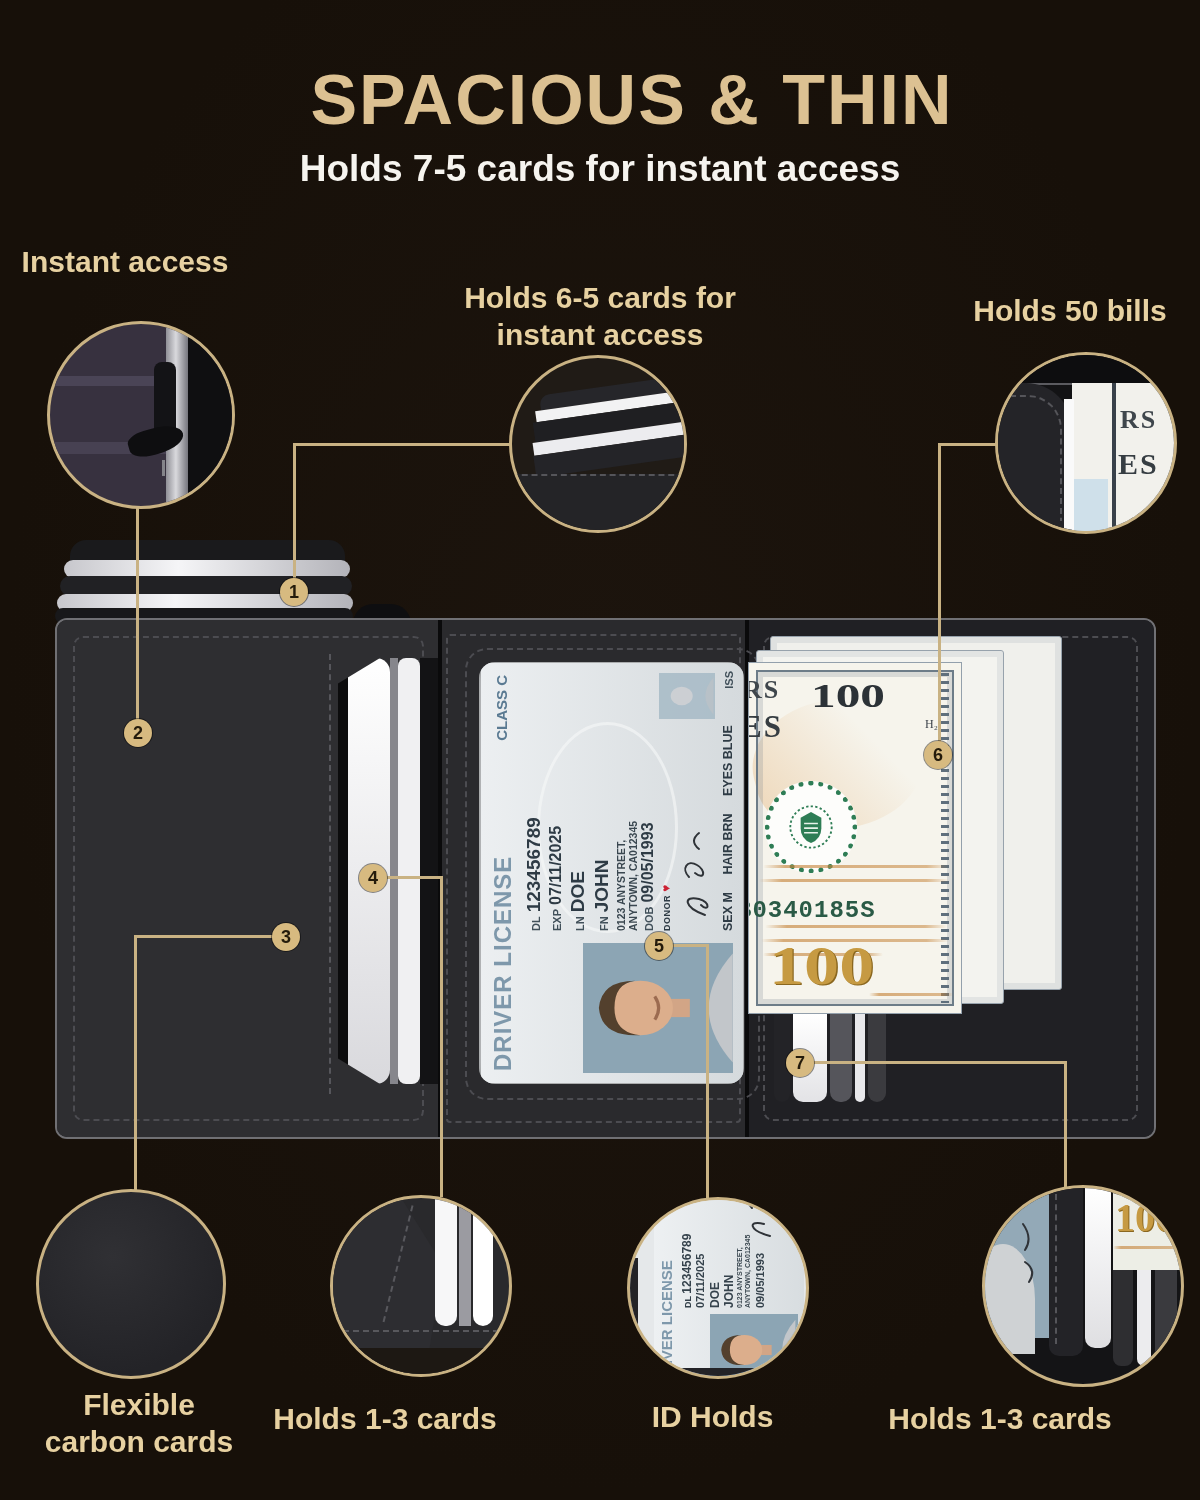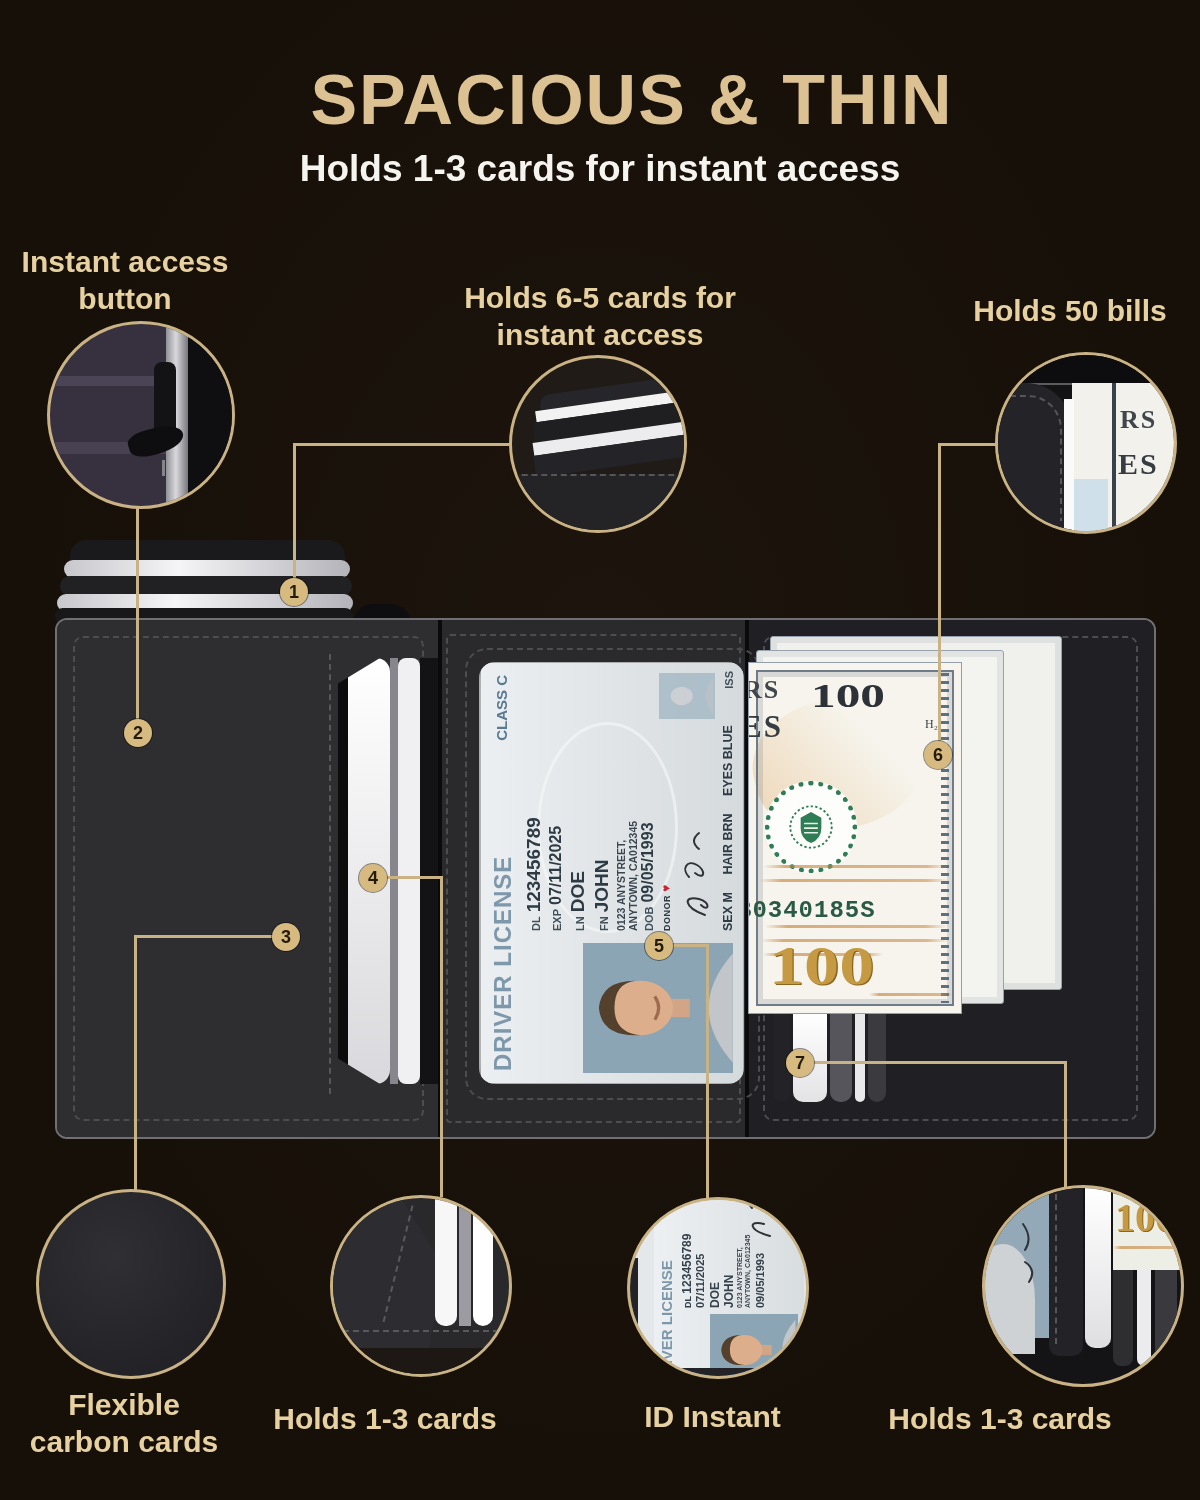--- a/index.html
+++ b/index.html
@@ -83,25 +83,24 @@
   
   .silver{background:linear-gradient(90deg,#c7c7cc,#f5f5f7 40%,#b3b3b9);}
   .script-ink{stroke:#2f3338;fill:none;stroke-width:2px;stroke-linecap:round;}
 </style>
 </head>
 <body>
 
 <div id="stage">
 
   <div class="abs title">SPACIOUS &amp; THIN</div>
-  <div class="abs subtitle">Holds 1-3 cards for instant access</div>
+  <div class="abs subtitle">Holds 7-5 cards for instant access</div>
 
   <div class="abs callout" style="left:5px;top:243px;width:240px;">
     <span>Instant access</span>
-    <span>button</span>
   </div>
   <div class="abs callout" style="left:415px;top:279px;width:370px;">
     <span>Holds 6-5 cards for</span>
     <span>instant access</span>
   </div>
   <div class="abs callout" style="left:930px;top:292px;width:280px;">
     <span>Holds 50 bills</span>
   </div>
 
   <div class="gline" style="left:293px;top:443px;width:217px;height:3px;"></div>
@@ -333,27 +332,27 @@
       <div style="position:absolute;left:2px;top:6px;font-family:'Liberation Serif',serif;font-weight:700;font-size:40px;color:#c69a42;text-shadow:1px 1px 0 #8a671f;">100</div>
       <div class="sline" style="left:0;top:58px;width:66px;"></div>
     </div>
     <div class="abs" style="left:128px;top:82px;width:68px;height:96px;display:flex;gap:4px;">
       <div style="width:20px;background:#2e2e31;border-radius:0 0 8px 8px;"></div>
       <div style="width:14px;background:#ececee;border-radius:0 0 8px 8px;"></div>
       <div style="width:22px;background:#3a3a3e;border-radius:0 0 8px 8px;"></div>
     </div>
   </div>
 
-  <div class="abs callout" style="left:9px;top:1386px;width:230px;">
+  <div class="abs callout" style="left:24px;top:1386px;width:230px;">
     <span>Flexible</span>
     <span>carbon cards</span>
   </div>
   <div class="abs callout" style="left:260px;top:1400px;width:250px;">
     <span>Holds 1-3 cards</span>
   </div>
   <div class="abs callout" style="left:600px;top:1398px;width:225px;">
-    <span>ID Instant</span>
+    <span>ID Holds</span>
   </div>
   <div class="abs callout" style="left:880px;top:1400px;width:240px;">
     <span>Holds 1-3 cards</span>
   </div>
 
 </div>
 
 </body></html>

